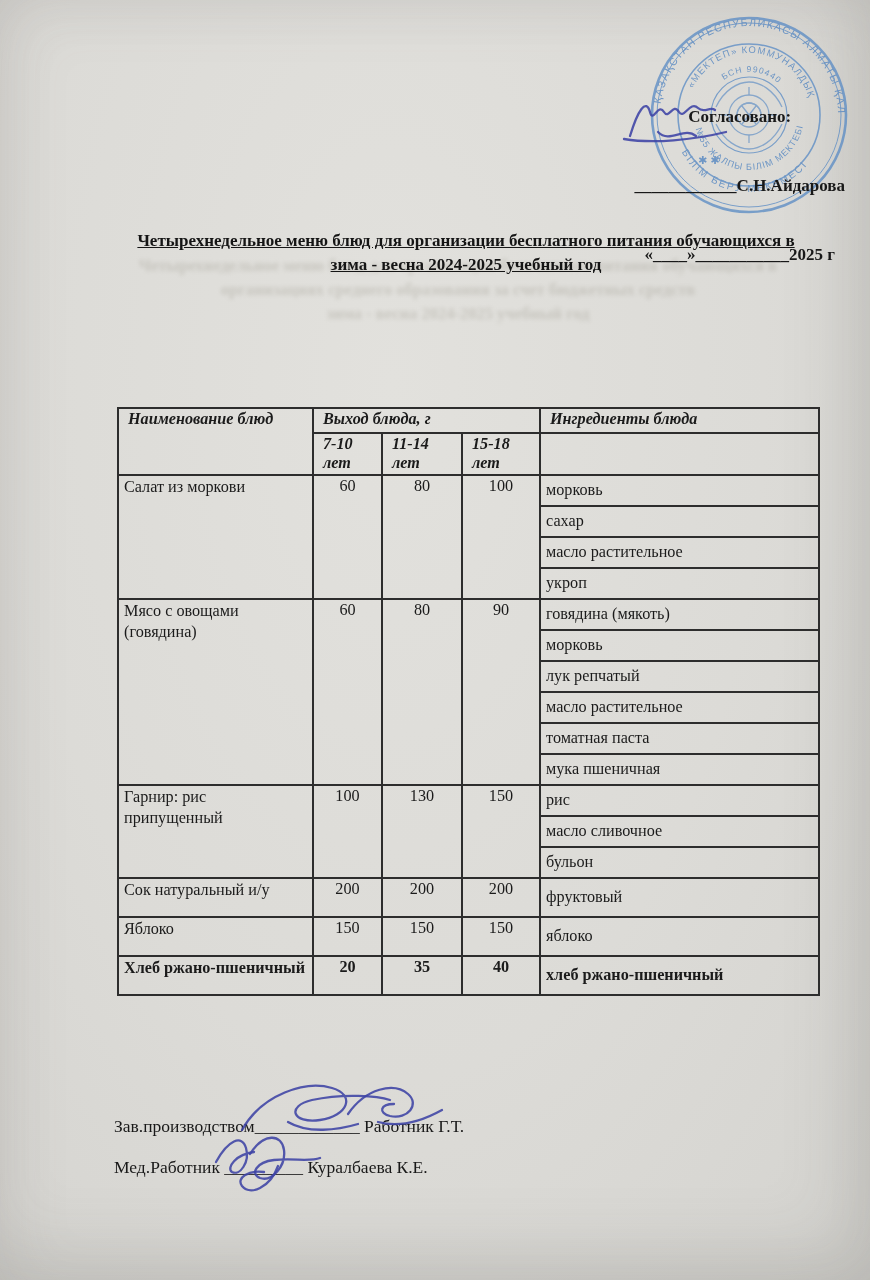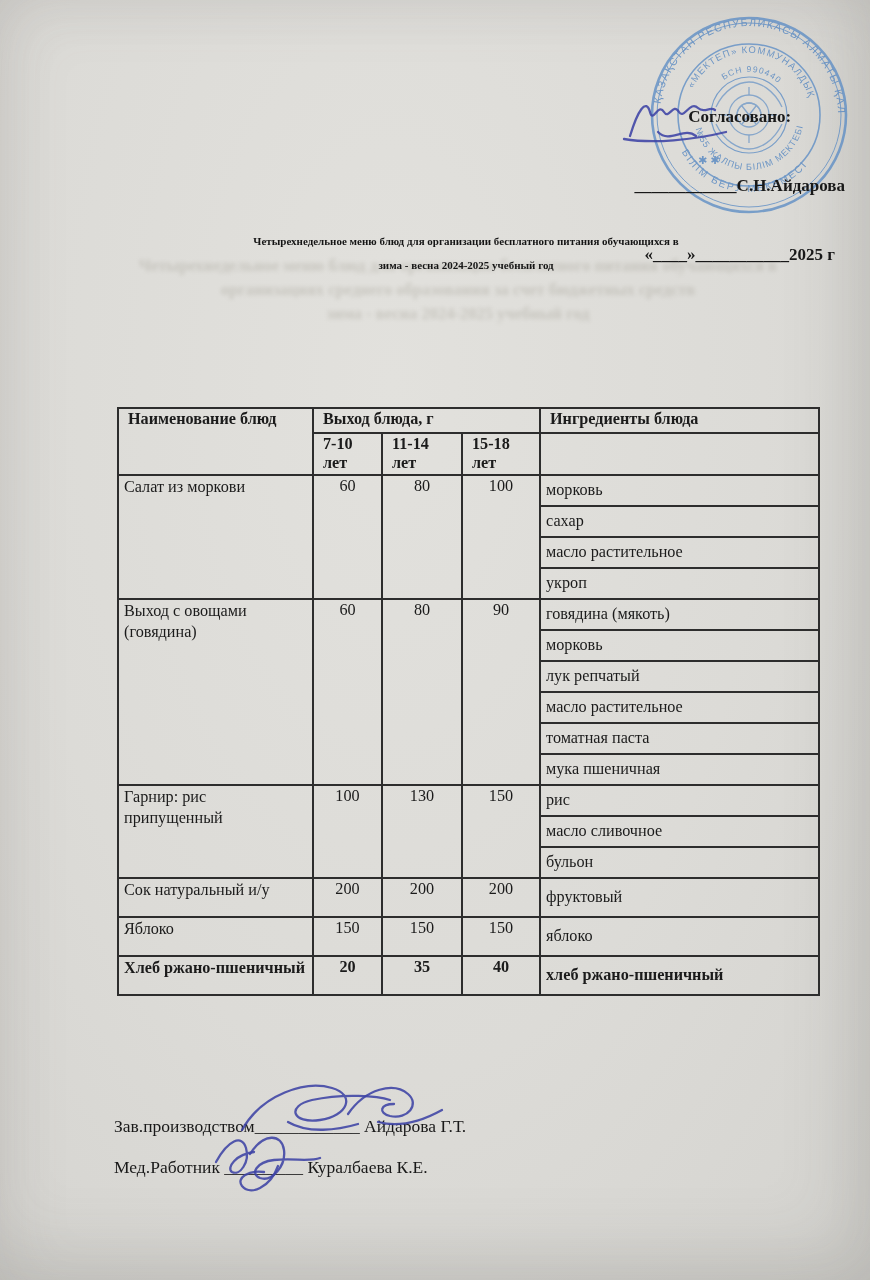--- a/index.html
+++ b/index.html
@@ -23,39 +23,39 @@
   .stamp{position:absolute;left:646px;top:12px;width:206px;height:206px;z-index:1;
     opacity:.78;filter:blur(.45px);}
   .stamp text{fill:#4f83c0;font-family:"Liberation Sans","DejaVu Sans",sans-serif;}
   .stamp .ring{stroke:#5d8dc5;fill:none;}
   
   .ink{position:absolute;z-index:4;}
   .ink path{stroke:#3d43a5;stroke-width:2.3;fill:none;stroke-linecap:round;opacity:.88;}
   
   .title{
     position:absolute;left:120px;top:229px;width:692px;z-index:2;
-    text-align:center;font-weight:bold;font-size:11px;line-height:24px;color:#151515;
+    text-align:center;font-weight:bold;font-size:17px;line-height:24px;color:#151515;text-decoration:underline;
   }
   .ghost{
     position:absolute;left:112px;top:254px;width:692px;z-index:1;
     text-align:center;font-weight:bold;font-size:16.5px;line-height:24px;
     color:#8e8a7d;opacity:.30;filter:blur(2.1px);
   }
   
   .week{position:absolute;left:138px;top:343px;font-weight:bold;font-size:17.5px;line-height:25px;z-index:2;}
   .week .l2{padding-left:33px;}
   
   .menu-wrap{position:absolute;left:117px;top:407px;z-index:2;}
   table.menu{border-collapse:collapse;table-layout:fixed;width:701px;background:transparent;}
   table.menu th, table.menu td{
     border:2px solid #2d2d2d;
     font-size:16.2px;color:#1b1b1b;
     padding:1px 5px;overflow:hidden;
   }
-  table.menu th{font-weight:bold;text-align:left;vertical-align:top;padding-left:9px;}
+  table.menu th{font-weight:bold;text-align:left;vertical-align:top;padding-left:9px;font-style:italic;}
   th.name-h{text-align:center;vertical-align:top;padding-top:3px;}
   tr.hA{height:25px;}
   tr.hB{height:40px;}
   tr.hB th{line-height:19px;border-radius:14px;}
   td.name{vertical-align:top;text-align:left;padding:2px 4px 2px 6px;line-height:21px;}
   td.num{vertical-align:top;text-align:center;padding-top:3px;margin-left:18px;}
   td.ing{vertical-align:middle;padding-left:10px;}
   
   .sigline{position:absolute;left:114px;font-size:17.5px;color:#191919;z-index:3;white-space:pre;}
   .sig1{top:1116px;}
@@ -162,21 +162,21 @@
           <tr style="height: 31px;">
             <td class="ing">сахар</td>
           </tr>
           <tr style="height: 31px;">
             <td class="ing">масло растительное</td>
           </tr>
           <tr style="height: 31px;">
             <td class="ing">укроп</td>
           </tr>
           <tr style="height: 31px;">
-            <td class="name" rowspan="6">Выход с овощами (говядина)</td>
+            <td class="name" rowspan="6">Мясо с овощами (говядина)</td>
             <td class="num" rowspan="6">60</td>
             <td class="num" rowspan="6">80</td>
             <td class="num" rowspan="6">90</td>
             <td class="ing">говядина (мякоть)</td>
           </tr>
           <tr style="height: 31px;">
             <td class="ing">морковь</td>
           </tr>
           <tr style="height: 31px;">
             <td class="ing">лук репчатый</td>
@@ -221,21 +221,21 @@
             <td class="name" rowspan="1">Хлеб ржано-пшеничный</td>
             <td class="num" rowspan="1">20</td>
             <td class="num" rowspan="1">35</td>
             <td class="num" rowspan="1">40</td>
             <td class="ing">хлеб ржано-пшеничный</td>
           </tr>
         </tbody>
     </table>
   </div>
 
-  <div class="sigline sig1"><span>Зав.производством</span><span>____________</span><span> Айдарова Г.Т.</span></div>
+  <div class="sigline sig1"><span>Зав.производством</span><span>____________</span><span> Работник Г.Т.</span></div>
   <div class="sigline sig2"><span>Мед.Работник </span><span>_________</span><span> Куралбаева К.Е.</span></div>
 
   <svg class="ink" style="left:228px;top:1072px;width:230px;height:75px;" viewBox="0 0 230 75">
     <path d="M 14,58 C 34,22 78,8 104,16 C 128,23 120,44 92,48 C 64,52 58,34 84,28 C 116,21 150,24 162,28"></path>
     <path d="M 120,42 C 138,16 166,10 180,22 C 192,32 180,48 162,44 C 150,41 152,32 166,32"></path>
     <path d="M 150,50 C 172,56 196,48 214,38"></path>
     <path d="M 60,50 C 80,62 110,58 130,52"></path>
   </svg>
 
   <svg class="ink" style="left:198px;top:1122px;width:160px;height:78px;" viewBox="0 0 160 78">

